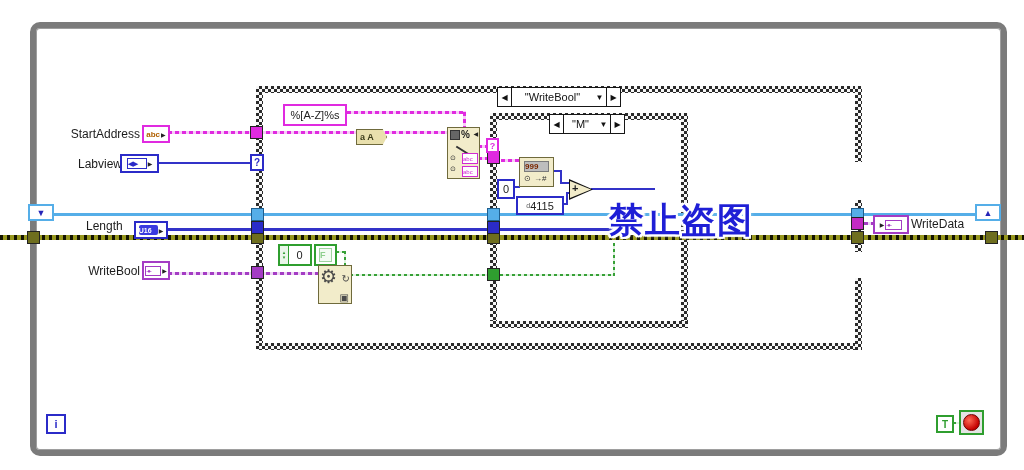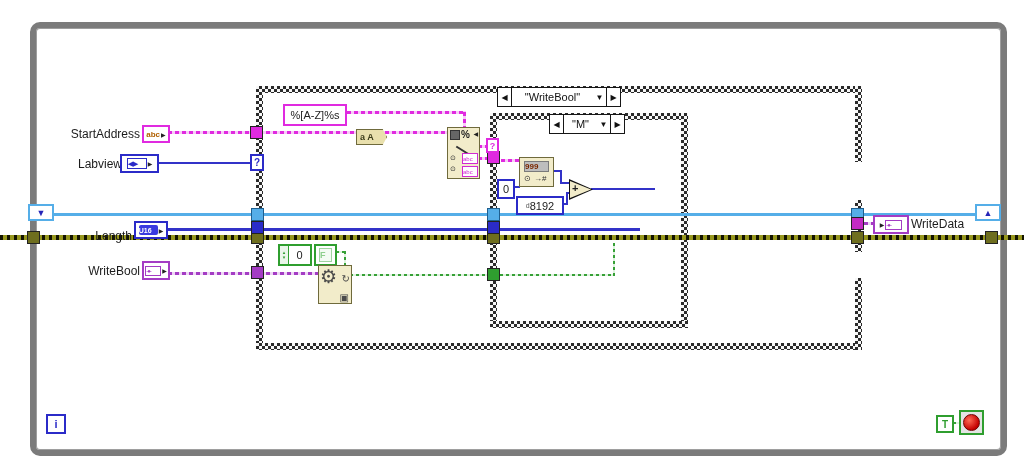--- a/index.html
+++ b/index.html
@@ -152,21 +152,21 @@
       </div>
     <span class="abs" style="left:4px;top:16px;font-size:8px;color:#333;">⊙</span>
     <span class="abs" style="left:14px;top:16px;font-size:8px;color:#333;">→#</span>
   </div>
 
   <div class="abs konst" style="left:497px;top:179px;width:18px;height:20px;border:2px solid #2b2bc8;font-size:11px;color:#222;">
       <span>0</span>
     </div>
   <div class="abs konst" style="left:516px;top:196px;width:48px;height:19px;border:2px solid #2b2bc8;font-size:11px;color:#222;gap:0;">
     <span style="font-size:7px;color:#555;">d</span>
-    <span>8192</span>
+    <span>4115</span>
     </div>
 
   <div class="abs" style="left:569px;top:179px;width:24px;height:21px;z-index:5;">
     <div class="abs" style="left:0;top:0;width:24px;height:21px;background:#111;clip-path:polygon(0 0,100% 50%,0 100%);"></div>
     <div class="abs" style="left:1px;top:2px;width:21px;height:17px;background:#f2ecca;clip-path:polygon(0 0,100% 50%,0 100%);"></div>
     <span class="abs" style="left:3px;top:3px;font-size:11px;font-weight:bold;color:#222;">+</span>
   </div>
 
   <div class="abs konst" style="left:278px;top:244px;width:34px;height:22px;border:2px solid #2f9e2f;justify-content:flex-start;">
     <span style="display:flex;flex-direction:column;align-items:center;width:8px;border-right:1px solid #2f9e2f;font-size:5px;line-height:5px;color:#2f9e2f;background:#eaf6ea;height:100%;justify-content:center;">
@@ -190,21 +190,21 @@
     <span style="font-size:8px;font-weight:bold;color:#b06000;">abc</span>
     <span style="font-size:6px;color:#222;">▶</span>
     </div>
 
   <div class="abs lbl" style="left:78px;top:157px;width:40px;text-align:right;">Labview</div>
   <div class="abs term" style="left:120px;top:154px;width:39px;height:19px;border:2px solid #2b2bc8;">
     <span class="chip" style="width:20px;height:11px;border:1px solid #2b2bc8;font-size:7px;color:#2b2bc8;">◀▶</span>
     <span style="font-size:6px;color:#222;">▶</span>
     </div>
 
-  <div class="abs lbl" style="left:86px;top:229px;width:46px;text-align:right;">Length</div>
+  <div class="abs lbl" style="left:86px;top:219px;width:46px;">Length</div>
   <div class="abs term" style="left:134px;top:221px;width:34px;height:18px;border:2px solid #2b2bc8;">
     <span class="chip" style="width:19px;height:10px;background:#3a3ae0;border-radius:2px;font-size:7px;font-weight:bold;color:#fff;">U16</span>
     <span style="font-size:6px;color:#222;">▶</span>
     </div>
 
   <div class="abs lbl" style="left:66px;top:264px;width:74px;text-align:right;">WriteBool</div>
   <div class="abs term" style="left:142px;top:261px;width:28px;height:19px;border:2px solid #a43cc4;">
     <span class="chip" style="width:16px;height:10px;border:1px solid #a43cc4;font-size:6px;color:#a43cc4;letter-spacing:-1px;">-●-</span>
     <span style="font-size:6px;color:#222;">▶</span>
     </div>
@@ -218,14 +218,15 @@
   <div class="abs konst" style="left:46px;top:414px;width:20px;height:20px;border:2px solid #2b2bc8;font-size:11px;font-weight:bold;color:#2b2bc8;">
       <span>i</span>
     </div>
   <div class="abs konst" style="left:936px;top:415px;width:18px;height:18px;border:2px solid #2f9e2f;font-size:10px;font-weight:bold;color:#2f9e2f;">
       <span>T</span>
     </div>
   <div class="abs konst" style="left:959px;top:410px;width:25px;height:25px;border:2px solid #2f9e2f;background:#e4e4e4;">
     <span style="width:15px;height:15px;border-radius:50%;background:radial-gradient(circle at 35% 35%, #ff6a55, #c40000 70%);border:1px solid #6d0000;display:block;"></span>
     </div>
 
+  <div class="abs wm" style="left:609px;top:197px;font-size:35px;letter-spacing:1px;">禁止盗图</div>
 
 </div>
 
 </body></html>

